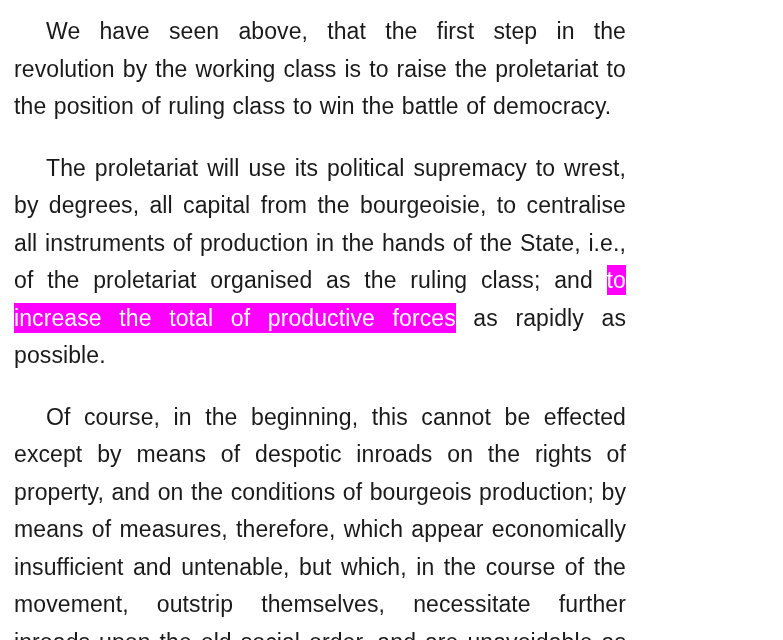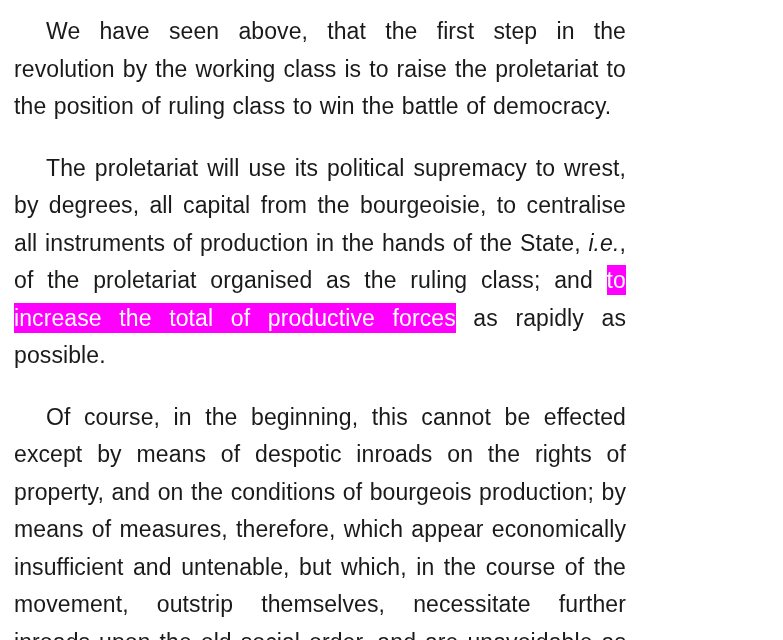--- a/index.html
+++ b/index.html
@@ -27,21 +27,20 @@
     text-align: justify;
     text-indent: 32px;
     color: var(--text-color, #1a1a1a);
     letter-spacing: 0.1px;
     word-spacing: 1px;
   }
   .text-block p:last-child {
     margin-bottom: 0;
   }
   .seg-italic {
-    font-style: italic;
   }
   .seg-highlight {
     background: var(--highlight-bg, #ff00ff);
     color: var(--highlight-fg, #ffffff);
     padding: 2px 0;
   }
 </style>
 </head>
 <body>
 

